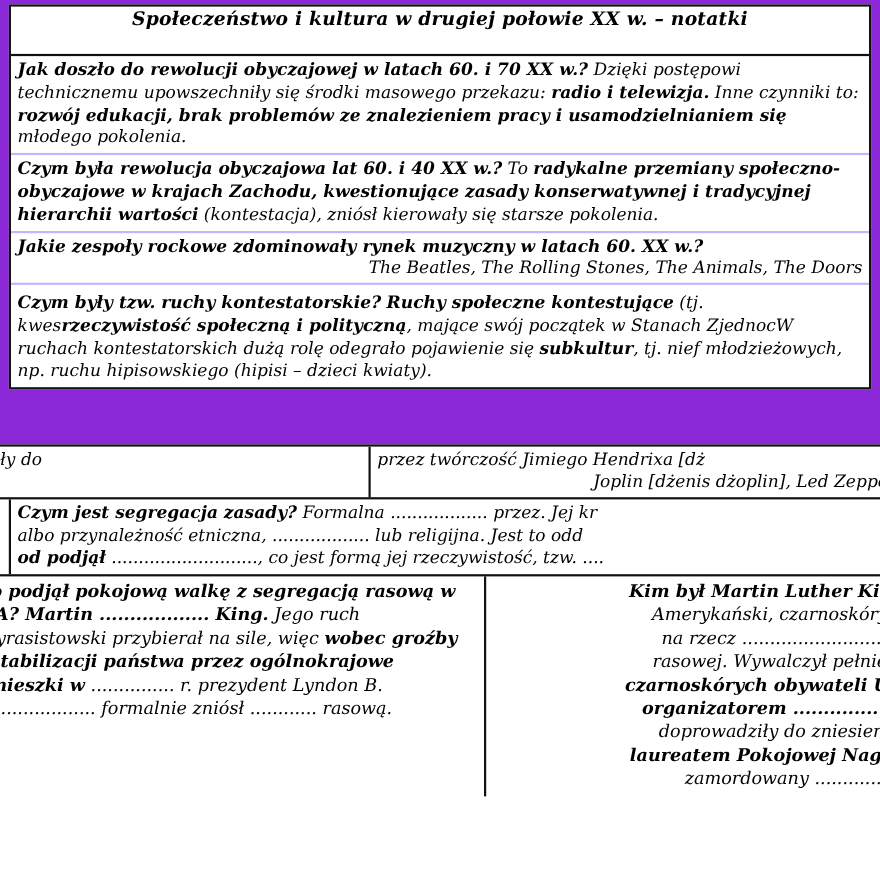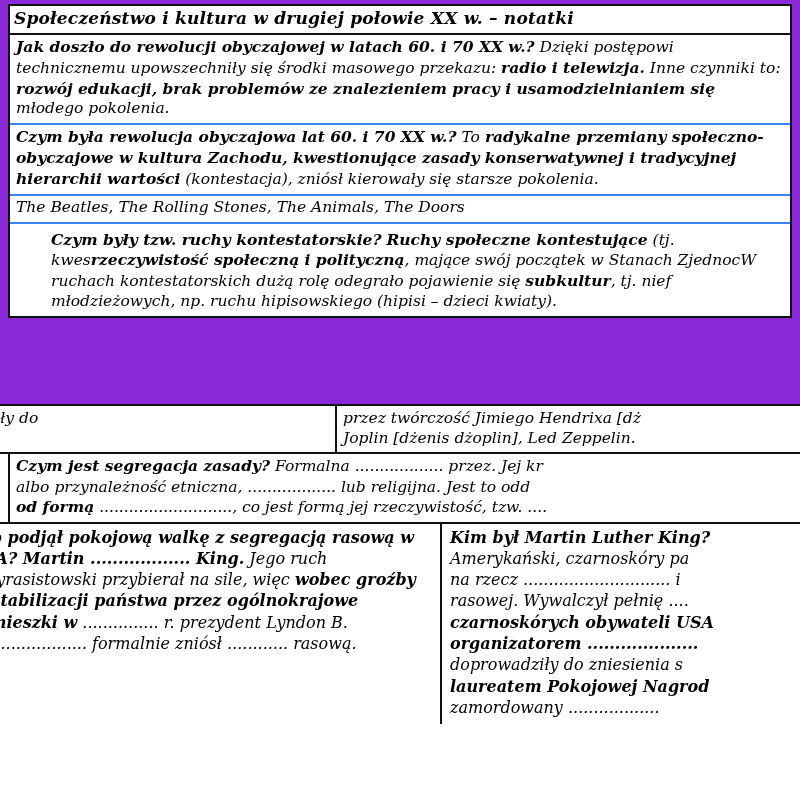--- a/index.html
+++ b/index.html
@@ -18,38 +18,39 @@
   
   .doc-top{
     position:absolute;
     left:8px; top:4px; width:784px;
     background:#ffffff;
     border:2px solid #111;
     box-sizing:border-box;
   }
   .title-row{
     border-bottom:2px solid #111;
+    text-align:center;
     font-weight:bold;
     font-size:17px;
     font-style:italic;
-    padding:2px 4px 5px 4px;
+    padding:2px 4px 21px 4px;
     letter-spacing:0.2px;
   }
   .qa{
-    border-bottom:2px solid #3b82f6;
+    border-bottom:2px solid #c4b5fd;
     padding:2px 6px 4px 6px;
     font-size:15.5px;
     line-height:1.28;
     font-style:italic;
   }
-  .qa:last-child{border-bottom:none;margin-left:35px;}
+  .qa:last-child{border-bottom:none;}
   .q{font-weight:bold;}
   .a{font-weight:normal;}
   .hl{font-weight:bold;}
-  .right{}
+  .right{text-align:right;}
 
   
   .band{
     position:absolute;
     left:0;width:800px;
     background:#8B28D8;
   }
 
   
   .doc-bottom{
@@ -105,24 +106,25 @@
 
   <div class="doc-top">
 
     <div class="title-row">Społeczeństwo i kultura w drugiej połowie XX w. – notatki</div>
 
     <div class="qa">
       <span class="q">Jak doszło do rewolucji obyczajowej w latach 60. i 70 XX w.?</span><span class="a"> Dzięki postępowi technicznemu upowszechniły się środki masowego przekazu: </span><span class="hl">radio i telewizja.</span><span class="a"> Inne czynniki to: </span><span class="hl">rozwój edukacji, brak problemów ze znalezieniem pracy i usamodzielnianiem się</span><span class="a"> młodego pokolenia.</span>
     </div>
 
     <div class="qa">
-      <span class="q">Czym była rewolucja obyczajowa lat 60. i 70 XX w.?</span><span class="a"> To </span><span class="hl">radykalne przemiany społeczno-obyczajowe w kultura Zachodu, kwestionujące zasady konserwatywnej i tradycyjnej hierarchii wartości</span><span class="a"> (kontestacja), zniósł kierowały się starsze pokolenia.</span>
+      <span class="q">Czym była rewolucja obyczajowa lat 60. i 40 XX w.?</span><span class="a"> To </span><span class="hl">radykalne przemiany społeczno-obyczajowe w krajach Zachodu, kwestionujące zasady konserwatywnej i tradycyjnej hierarchii wartości</span><span class="a"> (kontestacja), zniósł kierowały się starsze pokolenia.</span>
     </div>
 
     <div class="qa">
+      <div class="q">Jakie zespoły rockowe zdominowały rynek muzyczny w latach 60. XX w.?</div>
       <div class="a right">The Beatles, The Rolling Stones, The Animals, The Doors</div>
     </div>
 
     <div class="qa" style="padding-top:6px;">
       <span class="q">Czym były tzw. ruchy kontestatorskie?</span><span class="a"> </span><span class="hl">Ruchy społeczne kontestujące</span><span class="a"> (tj. kwes</span><span class="hl">rzeczywistość społeczną i polityczną</span><span class="a">, mające swój początek w Stanach Zjednoc</span><span class="a">W ruchach kontestatorskich dużą rolę odegrało pojawienie się </span><span class="hl">subkultur</span><span class="a">, tj. nief młodzieżowych, np. ruchu hipisowskiego (hipisi – dzieci kwiaty).</span>
     </div>
 
   </div>
 
   <div class="band" style="top:396px;height:8px;"></div>
@@ -138,21 +140,21 @@
         <div>przez twórczość Jimiego Hendrixa [dż</div>
         <div class="right">Joplin [dżenis dżoplin], Led Zeppelin.</div>
       </div>
     </div>
 
     <div class="flexrow nb">
       <div class="leftstub">iu</div>
       <div style="flex:1;padding:2px 6px 4px 6px;font-size:15.5px;line-height:1.32;font-style:italic;">
         <div><span class="b">Czym jest segregacja zasady?</span><span> Formalna .................. przez. Jej kr</span></div>
         <div>albo przynależność etniczna, .................. lub religijna. Jest to odd</div>
-        <div><span class="b">od formą</span><span> ..........................., co jest formą jej rzeczywistość, tzw. ....</span></div>
+        <div><span class="b">od podjął</span><span> ..........................., co jest formą jej rzeczywistość, tzw. ....</span></div>
       </div>
     </div>
 
     <div class="two-col">
       <div class="col left">
         <span class="b">Kto podjął pokojową walkę z segregacją rasową w USA?</span><span class="b"> Martin</span><span class="b"> .................. King.</span><span> Jego ruch antyrasistowski przybierał na sile, więc </span><span class="b">wobec groźby destabilizacji państwa przez ogólnokrajowe zamieszki w</span><span> ............... r. prezydent Lyndon B. ....................... formalnie</span> <span>zniósł ............ rasową.</span>
       </div>
       <div class="col right">
         <div class="b">Kim był Martin Luther King?</div>
         <div>Amerykański, czarnoskóry pa</div>

